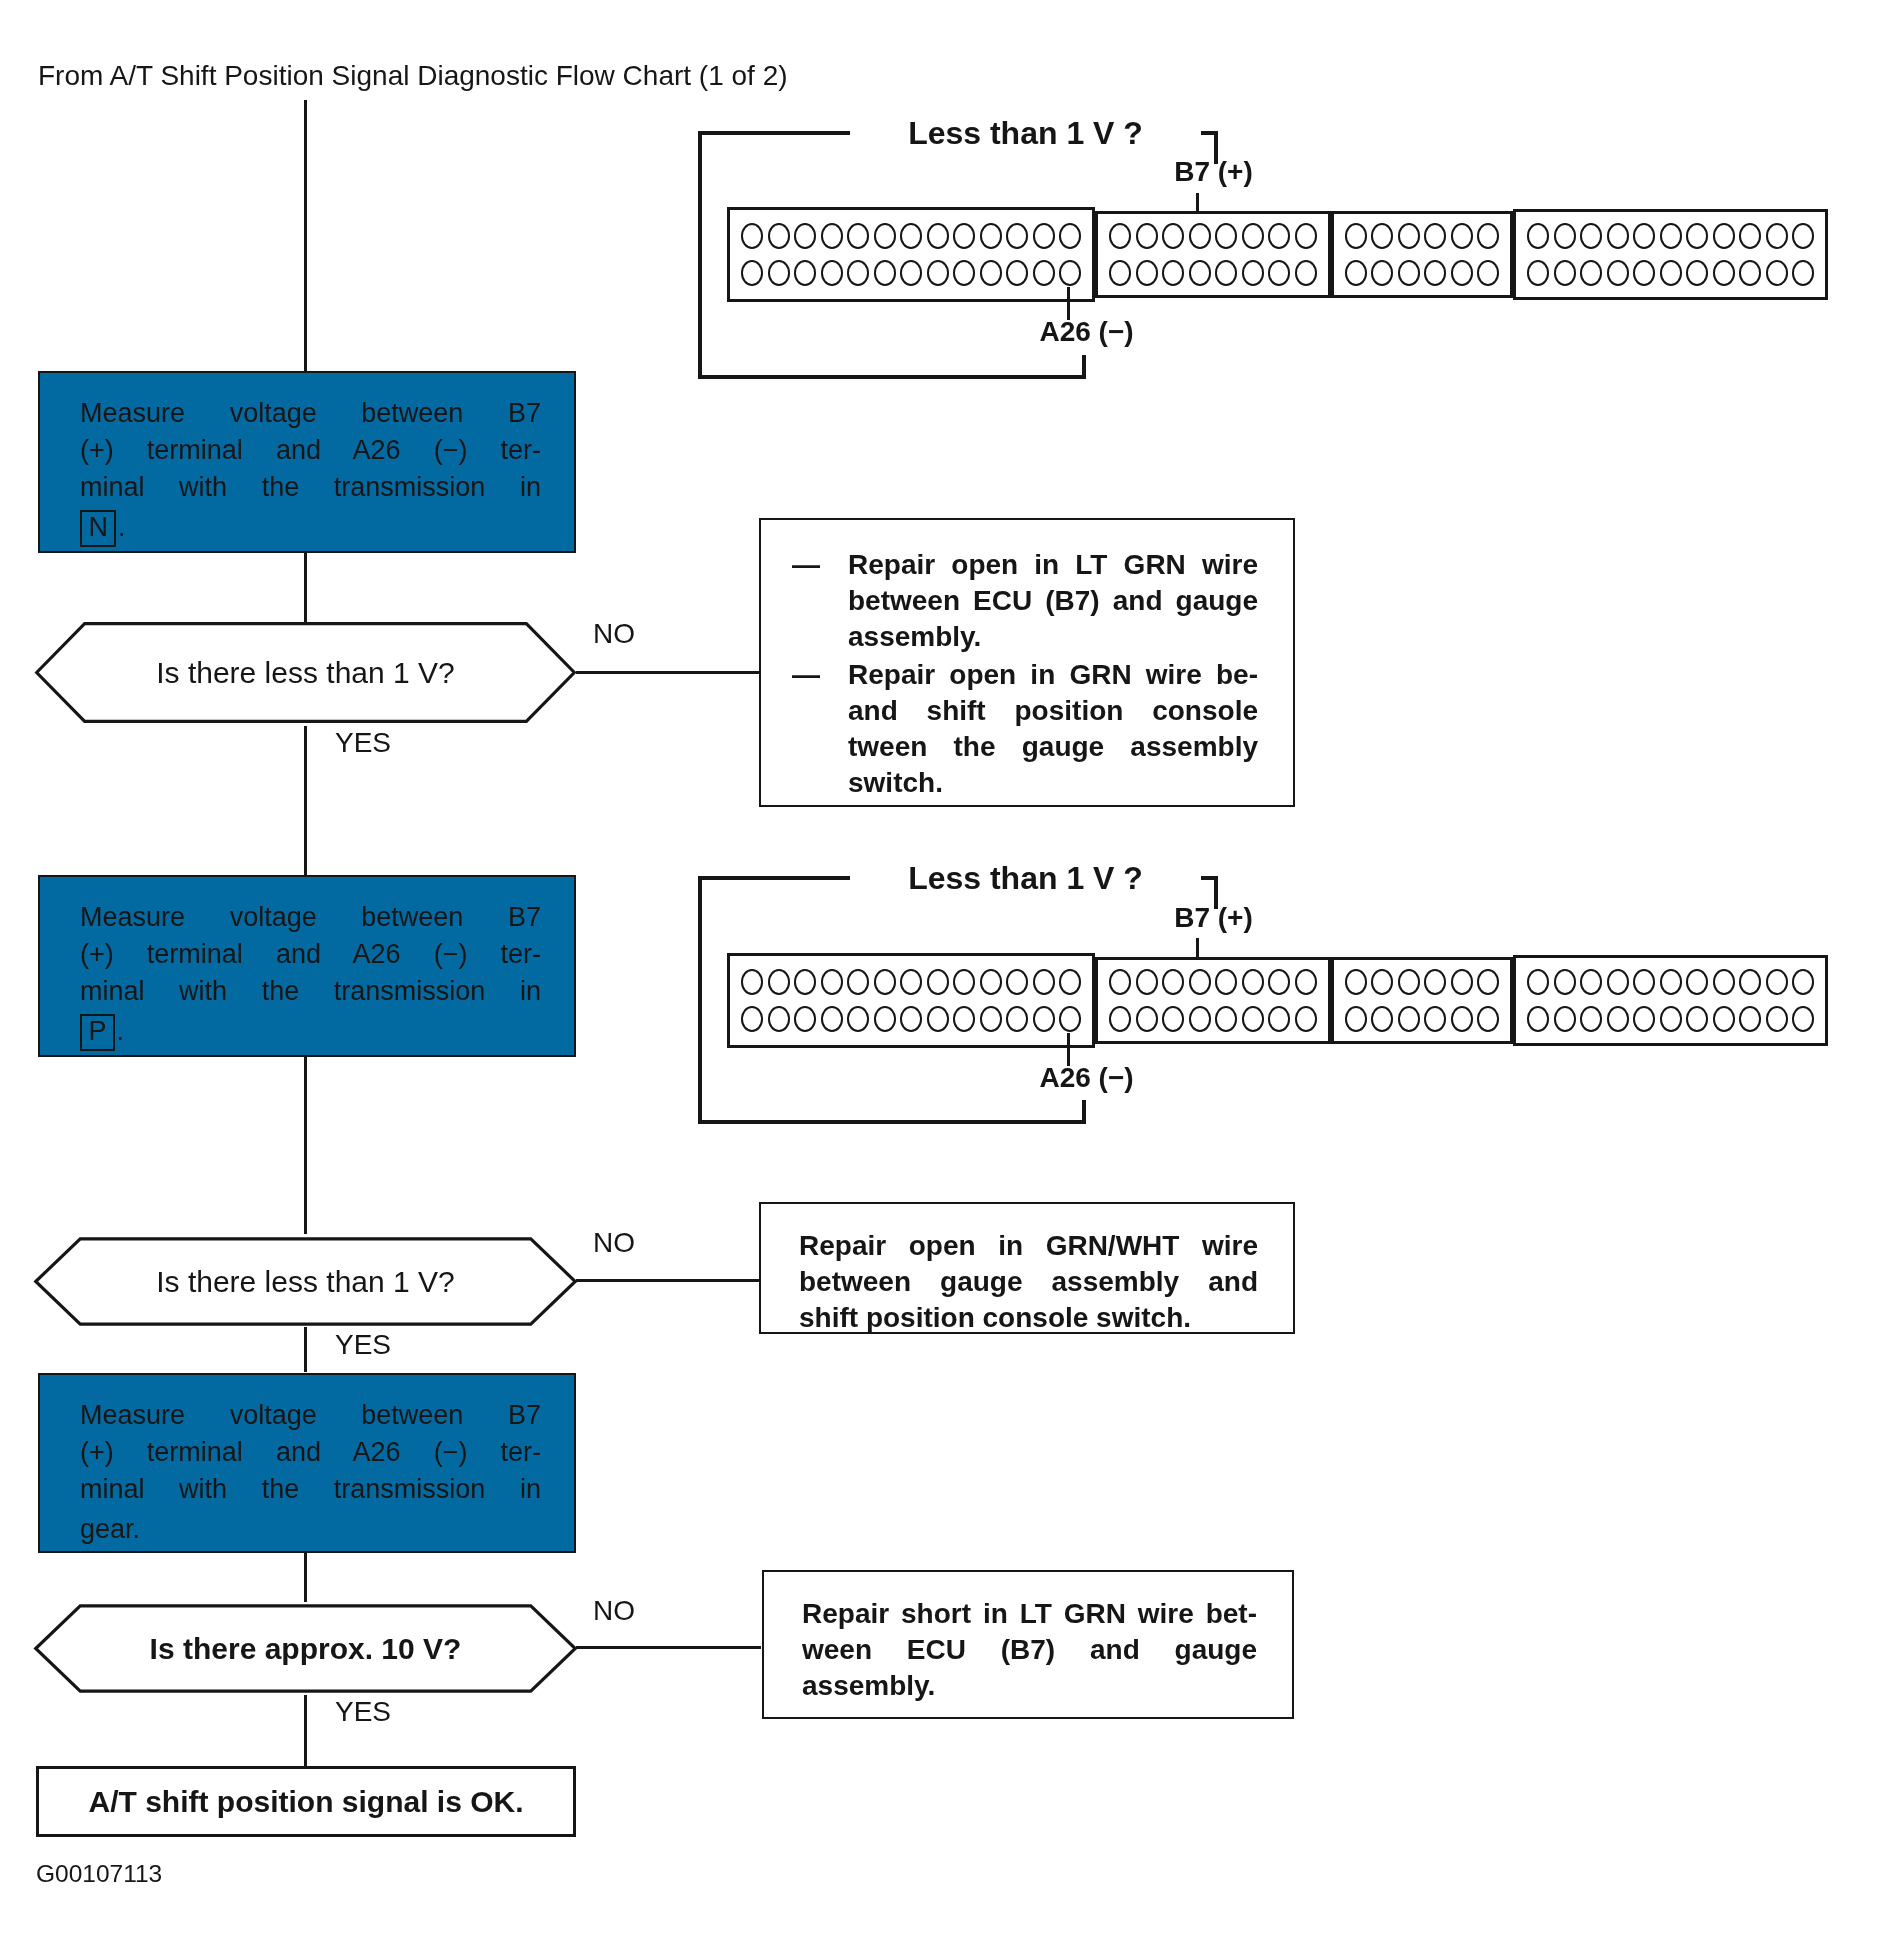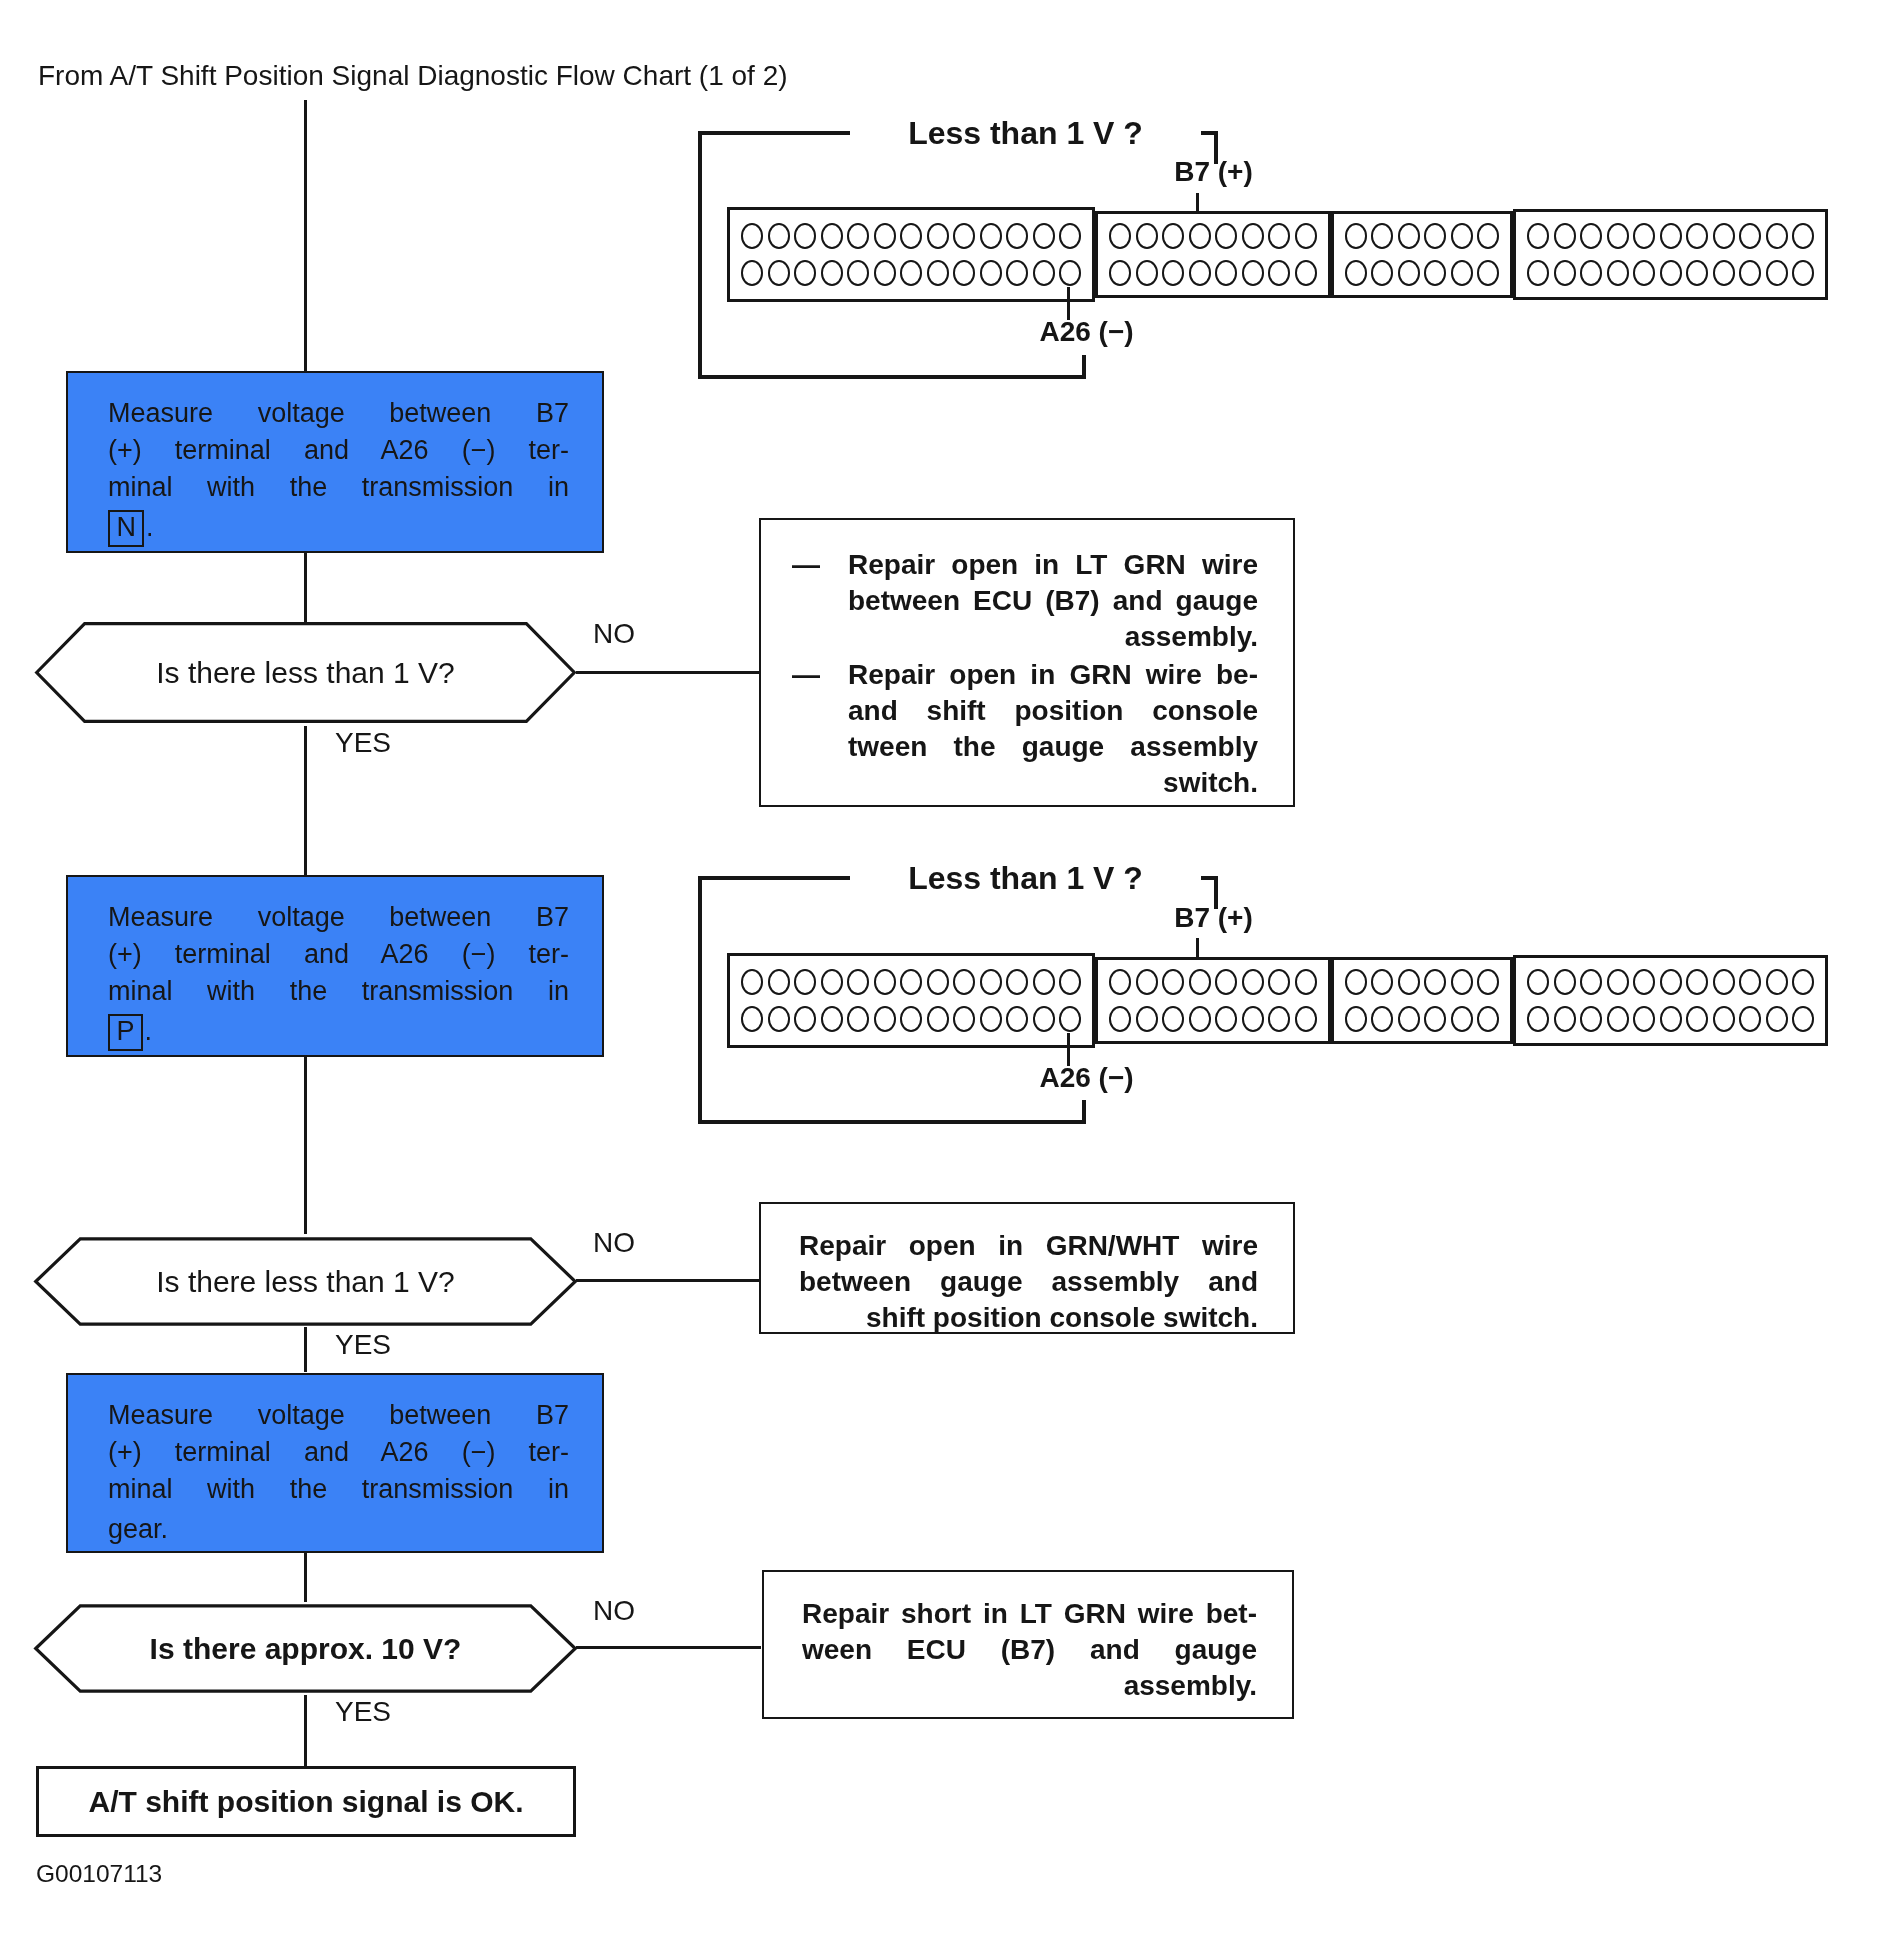--- a/index.html
+++ b/index.html
@@ -7,27 +7,27 @@
   .abs{position:absolute;}
   
   .vline{width:2.7px;}
   .hline{height:2.7px;}
   .bline{background:#161616;}
   
   .bracket-v{width:3.6px;background:#161616;}
   .bracket-h{height:3.6px;background:#161616;}
   .stub-v{width:2.7px;background:#161616;}
   
-  .measure-box{border:2.7px solid #161616;background:#3b82f6;padding:22px 33px 0 40px;box-sizing:border-box;margin-left:28px;}
+  .measure-box{border:2.7px solid #161616;background:#0369a1;padding:22px 33px 0 40px;box-sizing:border-box;}
   .measure-box .jline{font-size:27px;line-height:37px;text-align:justify;text-align-last:justify;white-space:normal;}
   .measure-box .lline{font-size:27px;line-height:42px;text-align:left;}
   .gearbox{display:inline-block;border:2.7px solid #161616;padding:0px 6.4px 1.8px 6.4px;line-height:31px;margin-right:1.8px;}
   .action-box{border:2.7px solid #161616;background:#fff;box-sizing:border-box;font-weight:bold;}
   .action-box .jline{font-size:28px;line-height:36px;text-align:justify;text-align-last:justify;}
-  .action-box .lline{font-size:28px;line-height:36px;text-align:right;}
+  .action-box .lline{font-size:28px;line-height:36px;text-align:left;}
   .dash-item{display:flex;margin-bottom:1.8px;}
   .dash-item .dash{width:56px;flex:0 0 56px;font-size:28px;line-height:36px;}
   .dash-item .itext{flex:1;}
   .result-box{border:3.6px solid #161616;background:#fff;box-sizing:border-box;display:flex;align-items:center;justify-content:center;font-weight:bold;font-size:30px;}
   .decision-text{position:absolute;left:0;top:0;width:100%;height:100%;display:flex;align-items:center;justify-content:center;font-size:30px;}
   .branch-label{font-size:28px;}
   .title{font-size:28px;}
   .qlabel{font-weight:bold;font-size:32px;text-align:center;}
   .pinlabel{font-weight:bold;font-size:28px;text-align:center;}
   

